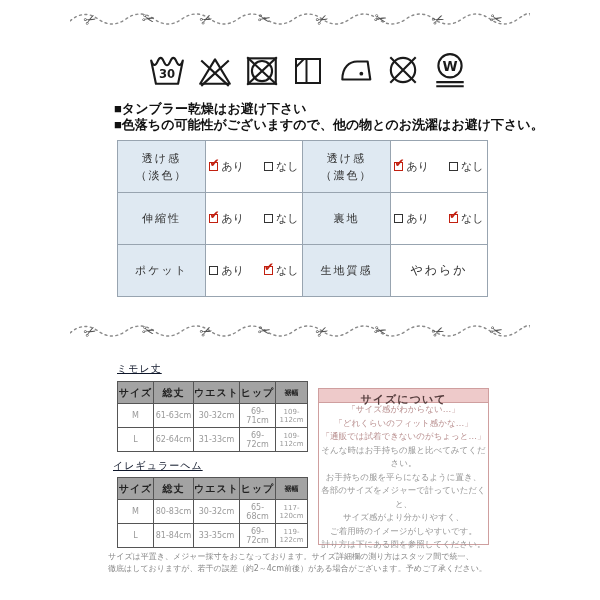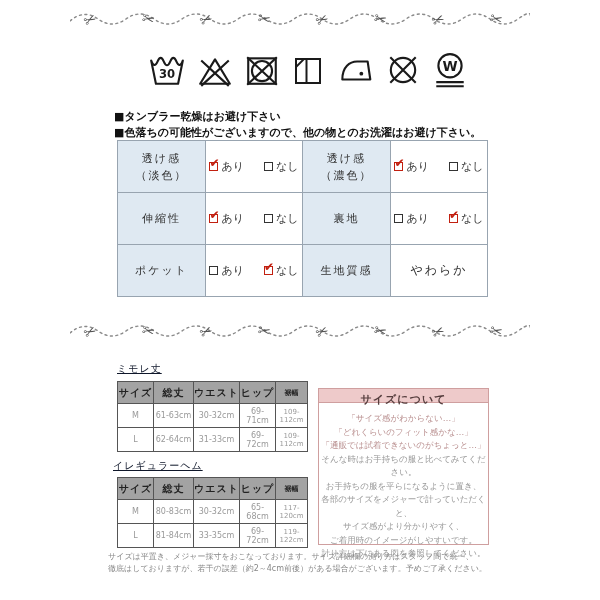--- a/index.html
+++ b/index.html
@@ -10,21 +10,21 @@
     overflow:hidden;
   }
   
   .cutline { position:absolute; left:70px; }
   .cutline.top { top:6px; }
   .cutline.mid { top:318px; }
   
   .care-row { position:absolute; left:148px; top:52px; display:flex; gap:11px; align-items:flex-start; }
   .care-row svg { display:block; }
   
-  .notes { position:absolute; left:114px; top:109px; font-size:11px; line-height:16px; color:#111; font-weight:bold; }
+  .notes { position:absolute; left:114px; top:101px; font-size:13px; line-height:16px; color:#111; font-weight:bold;font-family:Liberation Serif, serif; }
   
   table { border-collapse:collapse; }
   .ftable { position:absolute; left:117px; top:140px; width:370px; table-layout:fixed; }
   .ftable td { border:1px solid #98a4b0; height:52px; text-align:center; vertical-align:middle; }
   .ftable td.flabel { background:#dfe9f2; font-size:11px; color:#333; letter-spacing:2px; white-space:pre-line; line-height:17px; }
   .ftable td.fval { background:#fff; font-size:11px; color:#333; }
   .opts { display:flex; justify-content:center; gap:20px; }
   .opt { display:inline-flex; align-items:center; gap:3px; }
   .cb { position:relative; width:9px; height:9px; border:1.5px solid #333; display:inline-block; background:#fff; }
   .cb.checked { border-color:#c22010; }
@@ -39,21 +39,21 @@
   .size-title.t2 { left:113px; top:459px; }
   .stable { position:absolute; left:117px; width:190px; table-layout:fixed; background:#fff; }
   .stable.s1 { top:381px; }
   .stable.s2 { top:477px; }
   .stable th { border:1px solid #555; background:#a3a3a3; font-size:10px; color:#222; font-weight:bold; height:22px; letter-spacing:1px; }
   .stable td { border:1px solid #555; font-size:8px; color:#999; text-align:center; height:24px; }
   .stable td.hem, .stable th.hem { font-size:7px; letter-spacing:0; }
   
   .info-box { position:absolute; left:318px; top:388px; width:171px; height:157px; border:1px solid #cf9f9f; background:#fff; }
   .info-box .hd { background:#eecaca; border-bottom:1px solid #cf9f9f; height:14px; line-height:21px; text-align:center; font-size:11px; font-weight:bold; color:#553d3d; letter-spacing:1px; }
-  .info-box .bd { padding-top:9px; }
+  .info-box .bd { padding-top:0; }
   .info-box .bd div { text-align:center; font-size:8.5px; line-height:13.5px; color:#989898; }
   .info-box .bd div.q { color:#b98f8f; }
   
   .footer { position:absolute; left:108px; top:551px; font-size:8px; line-height:12px; color:#888; }
 </style>
 </head>
 <body>
 
 <div class="page">
 

